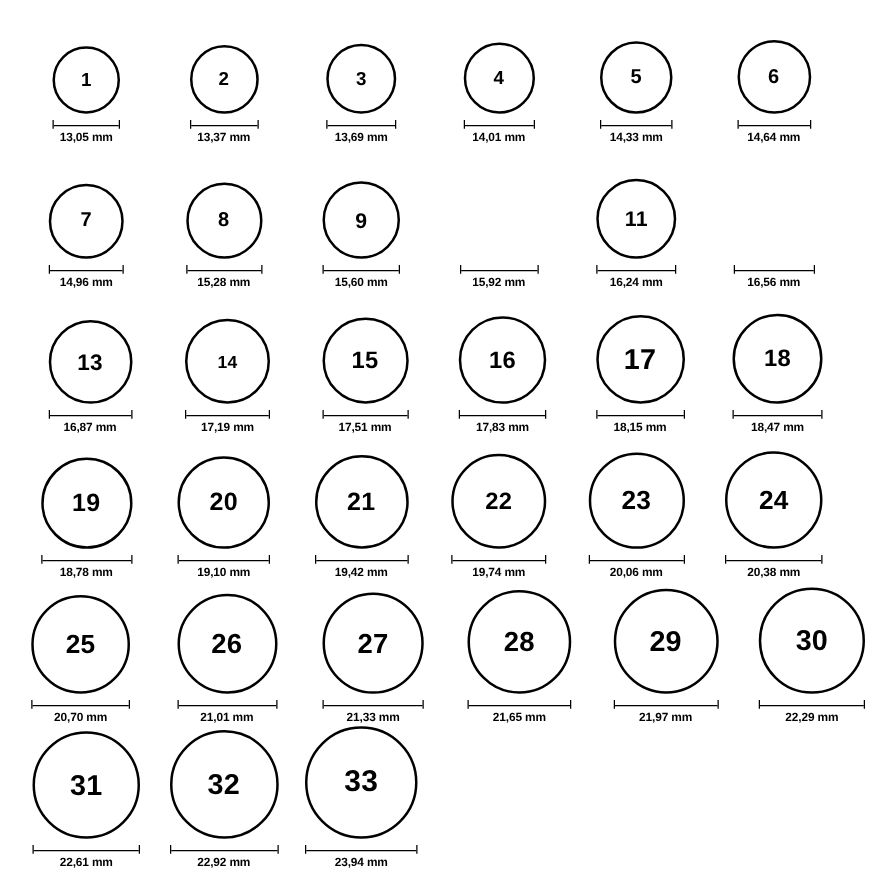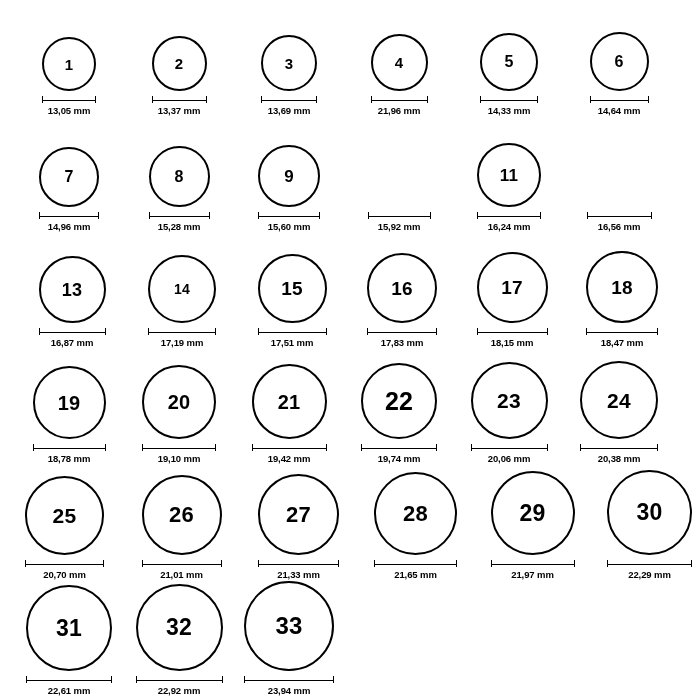--- a/index.html
+++ b/index.html
@@ -111,21 +111,21 @@
           <div class="caliper" style="width: 56px;"></div>
           <div class="mm-label">13,69 mm</div>
         </div>
       </div>
       <div class="cell">
         <div class="ring" style="width: 57px; height: 57px;">
           <span class="ring-number" style="font-size: 15px;">4</span>
         </div>
         <div class="measure">
           <div class="caliper" style="width: 57px;"></div>
-          <div class="mm-label">21,96 mm</div>
+          <div class="mm-label">14,01 mm</div>
         </div>
       </div>
       <div class="cell">
         <div class="ring" style="width: 58px; height: 58px;">
           <span class="ring-number" style="font-size: 16px;">5</span>
         </div>
         <div class="measure">
           <div class="caliper" style="width: 58px;"></div>
           <div class="mm-label">14,33 mm</div>
         </div>
@@ -222,21 +222,21 @@
         <div class="ring" style="width: 70px; height: 70px;">
           <span class="ring-number" style="font-size: 19px;">16</span>
         </div>
         <div class="measure">
           <div class="caliper" style="width: 70px;"></div>
           <div class="mm-label">17,83 mm</div>
         </div>
       </div>
       <div class="cell">
         <div class="ring" style="width: 71px; height: 71px;">
-          <span class="ring-number" style="font-size: 19px;">17</span>
+          <span class="ring-number" style="font-size: 23px;">17</span>
         </div>
         <div class="measure">
           <div class="caliper" style="width: 71px;"></div>
           <div class="mm-label">18,15 mm</div>
         </div>
       </div>
       <div class="cell">
         <div class="ring" style="width: 72px; height: 72px;">
           <span class="ring-number" style="font-size: 19px;">18</span>
         </div>
@@ -269,21 +269,21 @@
         <div class="ring" style="width: 75px; height: 75px;">
           <span class="ring-number" style="font-size: 20px;">21</span>
         </div>
         <div class="measure">
           <div class="caliper" style="width: 75px;"></div>
           <div class="mm-label">19,42 mm</div>
         </div>
       </div>
       <div class="cell">
         <div class="ring" style="width: 76px; height: 76px;">
-          <span class="ring-number" style="font-size: 25px;">22</span>
+          <span class="ring-number" style="font-size: 19px;">22</span>
         </div>
         <div class="measure">
           <div class="caliper" style="width: 76px;"></div>
           <div class="mm-label">19,74 mm</div>
         </div>
       </div>
       <div class="cell">
         <div class="ring" style="width: 77px; height: 77px;">
           <span class="ring-number" style="font-size: 21px;">23</span>
         </div>

